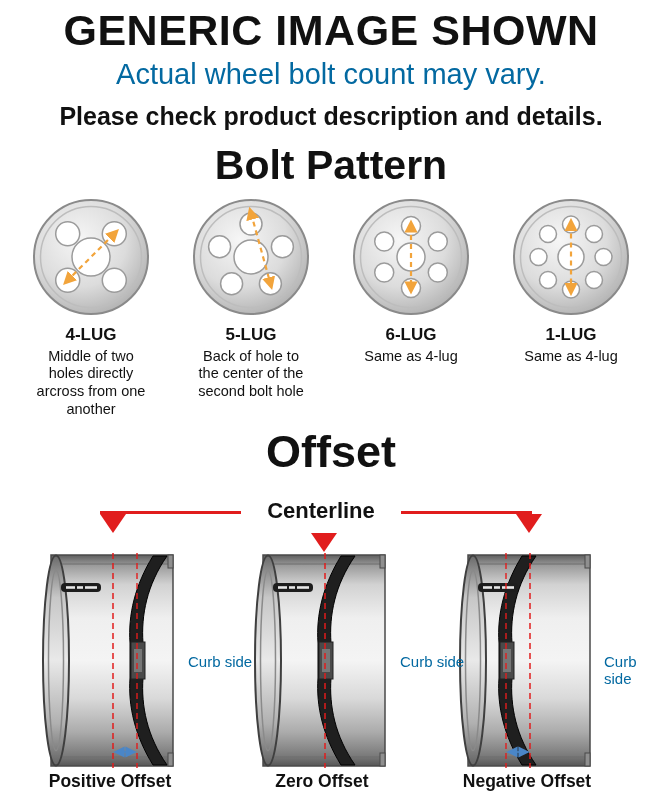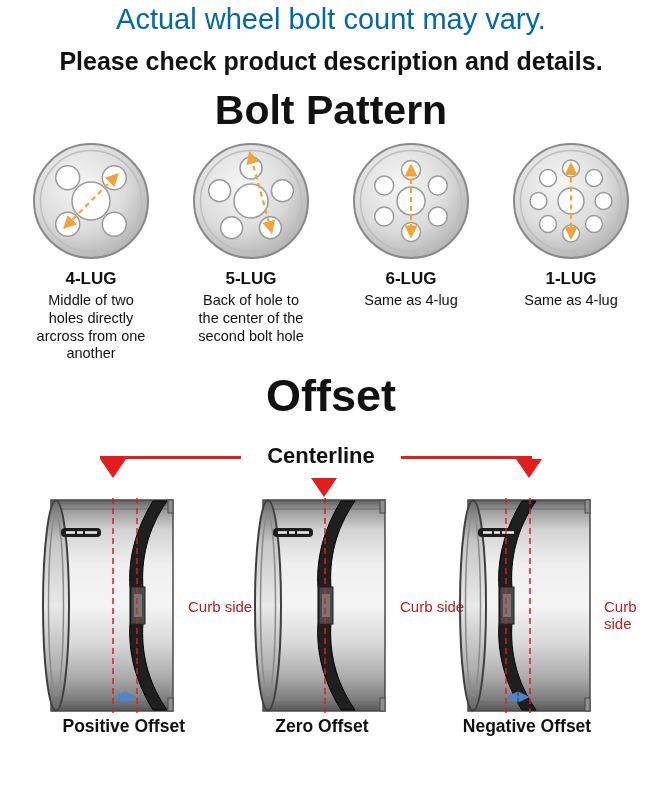--- a/index.html
+++ b/index.html
@@ -26,34 +26,35 @@
   .tri{position:absolute;width:0;height:0;z-index:1;
     border-left:13px solid transparent;border-right:13px solid transparent;
     border-top:19px solid var(--red,#e11d1d);}
   .tri-1{left:100px;top:37px;}
   .tri-2{left:311px;top:56px;}
   .tri-3{left:516px;top:37px;}
   .wheel-svg{position:absolute;top:76px;width:150px;height:215px;}
   .wheel-1{left:35px;}
   .wheel-2{left:247px;}
   .wheel-3{left:452px;}
-  .curb{position:absolute;top:176px;font-size:15px;color:#b91c1c;}
+  .curb{position:absolute;top:176px;font-size:15px;color:#0369a1;}
   .curb-1{left:188px;}
   .curb-2{left:400px;}
   .curb-3{left:604px;}
   .offset-label{position:absolute;top:294px;width:150px;text-align:center;font-size:17.5px;font-weight:700;}
-  .ol-1{left:35px;text-align:right;}
+  .ol-1{left:35px;}
   .ol-2{left:247px;}
   .ol-3{left:452px;}
 </style>
 </head>
 <body>
 
 <div class="page">
 
+  <h1 class="title">GENERIC IMAGE SHOWN</h1>
   <div class="subtitle">Actual wheel bolt count may vary.</div>
   <div class="note">Please check product description and details.</div>
 
   <h2 class="bolt-title">Bolt Pattern</h2>
 
   <div class="lug-row">
     <div class="lug-col">
       <div class="lug-svg"><svg width="130" height="130" viewBox="0 0 130 130">
     <defs>
       <radialGradient id="fg0" cx="40%" cy="35%" r="75%">

